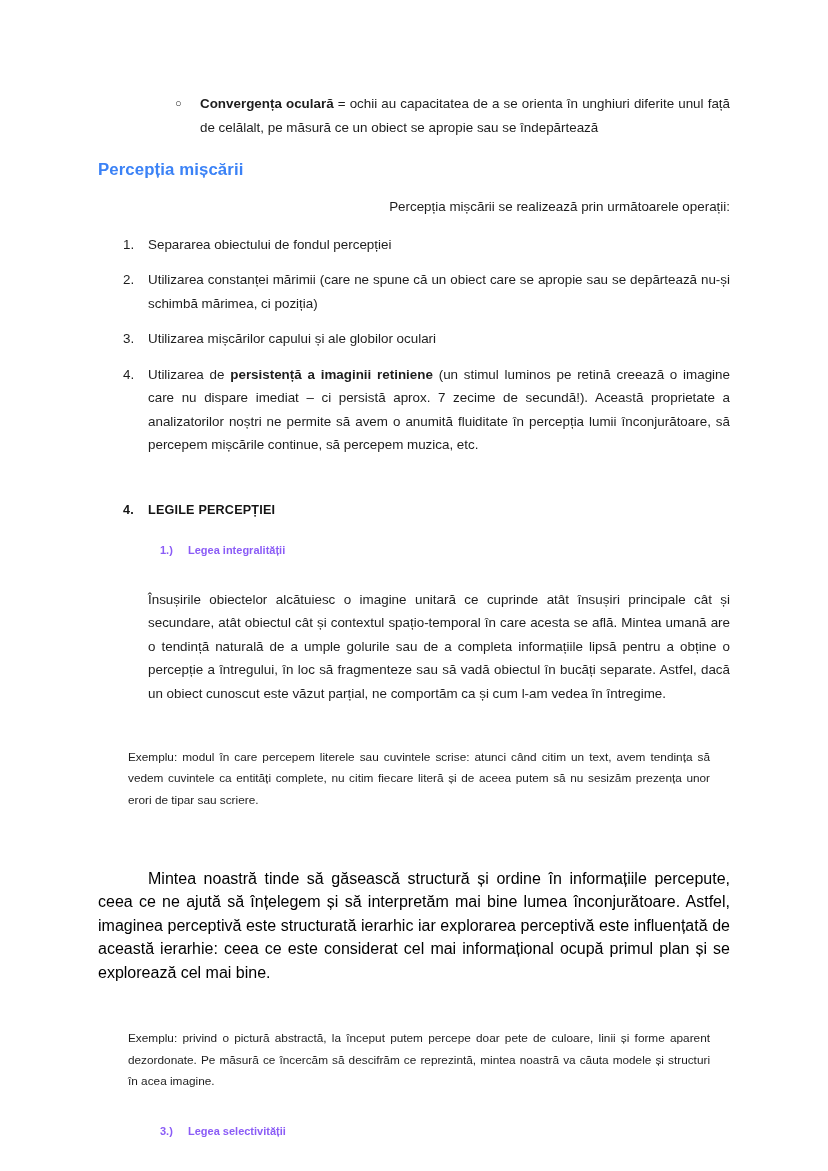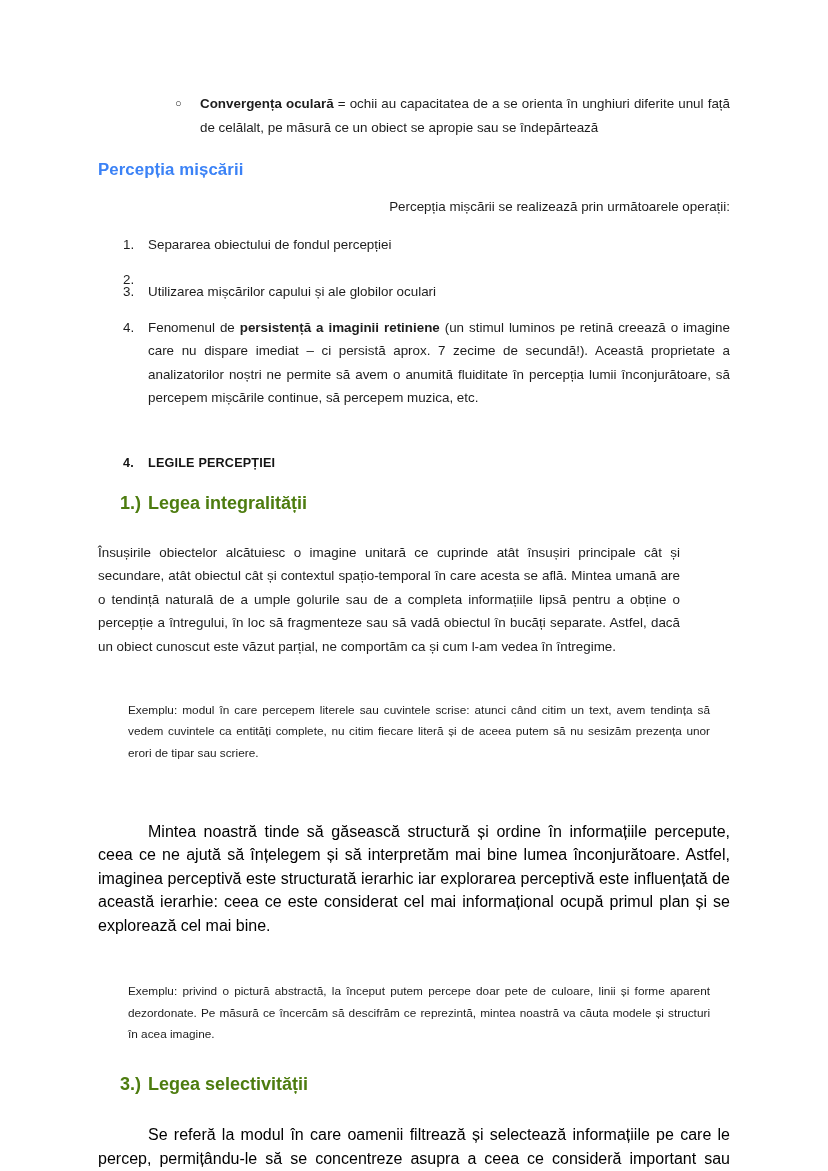--- a/index.html
+++ b/index.html
@@ -103,33 +103,34 @@
     left: 25px;
     top: 0;
     font-size: 12.6px;
     font-weight: bold;
     line-height: 22px;
   }
 
   
   .h-law {
     position: relative;
-    margin-left: 22px;        
-    font-size: 18px;
-    font-weight: bold;
-    line-height: 22px;
-    color: #4d7c0f;
+    margin-left: 62px;        
+    font-size: 11px;
+    font-weight: bold;
+    line-height: 22px;
+    color: #8b5cf6;
   }
   .h-law .lnum {
     display: inline-block;
     width: 28px;
   }
 
   
   .law-body {
+    margin-left: 50px;        
     width: 582px;             
     font-size: 13.4px;
     line-height: 23.5px;
     text-align: justify;
     color: #1d1d1d;
   }
 
   
   .law-body-wide {
     width: 632px;
@@ -179,34 +180,35 @@
 
     <div class="num-item">
       <span class="num">1.</span>
       <span>Separarea obiectului de fondul percepției</span>
     </div>
 
     <div class="sp-12"></div>
 
     <div class="num-item">
       <span class="num">2.</span>
+      <span>Utilizarea constanței mărimii (care ne spune că un obiect care se apropie sau se depărtează nu-și schimbă mărimea, ci poziția)</span>
     </div>
 
     <div class="sp-12"></div>
 
     <div class="num-item">
       <span class="num">3.</span>
       <span>Utilizarea mișcărilor capului și ale globilor oculari</span>
     </div>
 
     <div class="sp-12"></div>
 
     <div class="num-item">
       <span class="num">4.</span>
-      <span>Fenomenul de </span><span class="bold">persistență a imaginii retiniene</span><span> (un stimul luminos pe retină creează o imagine care nu dispare imediat – ci persistă aprox. 7 zecime de secundă!). Această proprietate a analizatorilor noștri ne permite să avem o anumită fluiditate în percepția lumii înconjurătoare, să percepem mișcările continue, să percepem muzica, etc.</span>
+      <span>Utilizarea de </span><span class="bold">persistență a imaginii retiniene</span><span> (un stimul luminos pe retină creează o imagine care nu dispare imediat – ci persistă aprox. 7 zecime de secundă!). Această proprietate a analizatorilor noștri ne permite să avem o anumită fluiditate în percepția lumii înconjurătoare, să percepem mișcările continue, să percepem muzica, etc.</span>
     </div>
 
     <div class="sp-30"></div>
     <div class="sp-12"></div>
 
     <div class="h-caps">
       <span class="num">4.</span>
       <span>LEGILE PERCEPȚIEI</span>
     </div>
 

